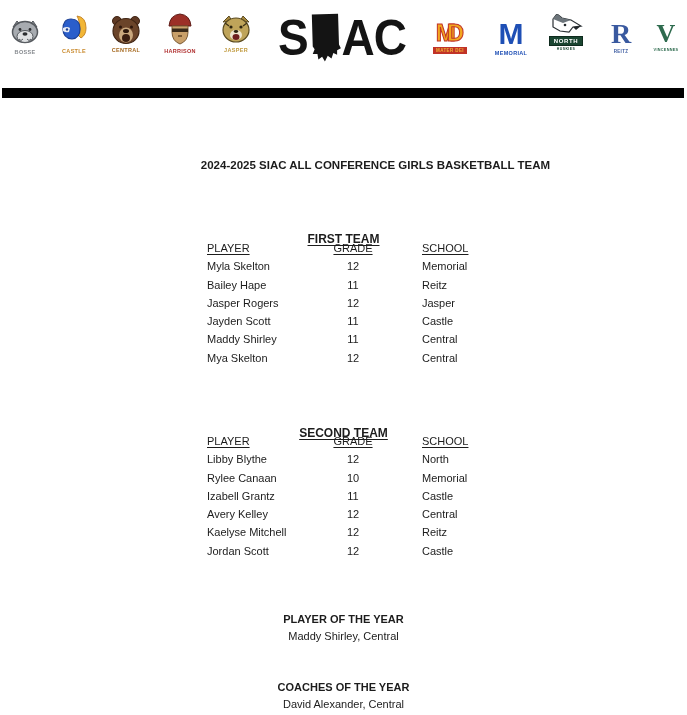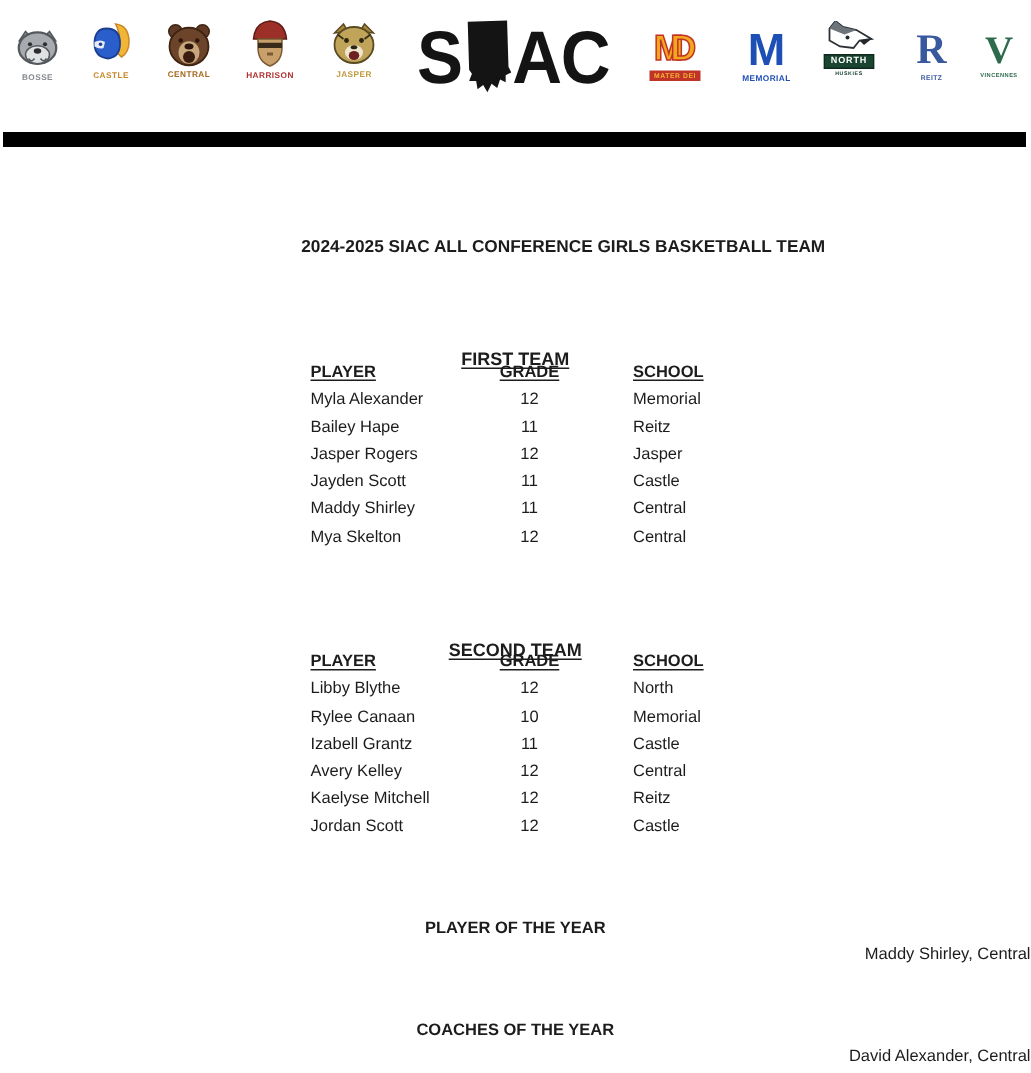--- a/index.html
+++ b/index.html
@@ -37,23 +37,23 @@
   .north-banner{background:#1a4531;color:#ffffff;font-weight:bold;font-size:6px;letter-spacing:.6px;padding:1px 4px;border:1px solid #0e2a1d;outline:1px solid #ffffff;margin-top:-2px;white-space:nowrap;}
   
   .divider{position:absolute;top:88px;left:2px;right:3px;height:10px;background:#000000;}
   
   .title{position:absolute;top:159px;left:0;width:100%;text-align:center;font-weight:bold;font-size:11.5px;margin-left:32px;}
   .team-heading{position:absolute;left:0;width:100%;text-align:center;font-weight:bold;font-size:12px;text-decoration:underline;text-underline-offset:2px;margin-top:18px;}
   .team-table{position:absolute;left:207px;font-size:11px;}
   .trow{display:grid;grid-template-columns:126px 40px 180px;height:18.3px;align-items:start;}
   .trow .c-grade{text-align:center;}
   .trow .c-school{padding-left:49px;}
-  .thead span{font-weight:bold;text-decoration:underline;text-underline-offset:2px;}
+  .thead span{font-weight:normal;text-decoration:underline;text-underline-offset:2px;}
   .award-heading{position:absolute;left:0;width:100%;text-align:center;font-weight:bold;font-size:11px;text-underline-offset:2px;}
-  .award-name{position:absolute;left:0;width:100%;text-align:right;font-size:11px;}
+  .award-name{position:absolute;left:0;width:100%;text-align:center;font-size:11px;}
 </style>
 </head>
 <body>
 
 <div class="page">
 
   <div class="logo" style="left:3px;top:18px;width:44px">
     <svg width="32" height="30" viewBox="0 0 32 30">
       <path d="M4 9 L8 3 L12 7 Z" fill="#8b8f94" stroke="#55595e" stroke-width="1"></path>
       <path d="M28 9 L24 3 L20 7 Z" fill="#8b8f94" stroke="#55595e" stroke-width="1"></path>
@@ -164,21 +164,21 @@
 
   <div class="team-heading" style="top:214px">FIRST TEAM</div>
 
   <div class="team-table" style="top:242px">
     <div class="trow thead">
       <span class="c-player">PLAYER</span>
       <span class="c-grade">GRADE</span>
       <span class="c-school">SCHOOL</span>
     </div>
     <div class="trow">
-      <span class="c-player">Myla Alexander</span>
+      <span class="c-player">Myla Skelton</span>
       <span class="c-grade">12</span>
       <span class="c-school">Memorial</span>
     </div>
     <div class="trow">
       <span class="c-player">Bailey Hape</span>
       <span class="c-grade">11</span>
       <span class="c-school">Reitz</span>
     </div>
     <div class="trow">
       <span class="c-player">Jasper Rogers</span>

